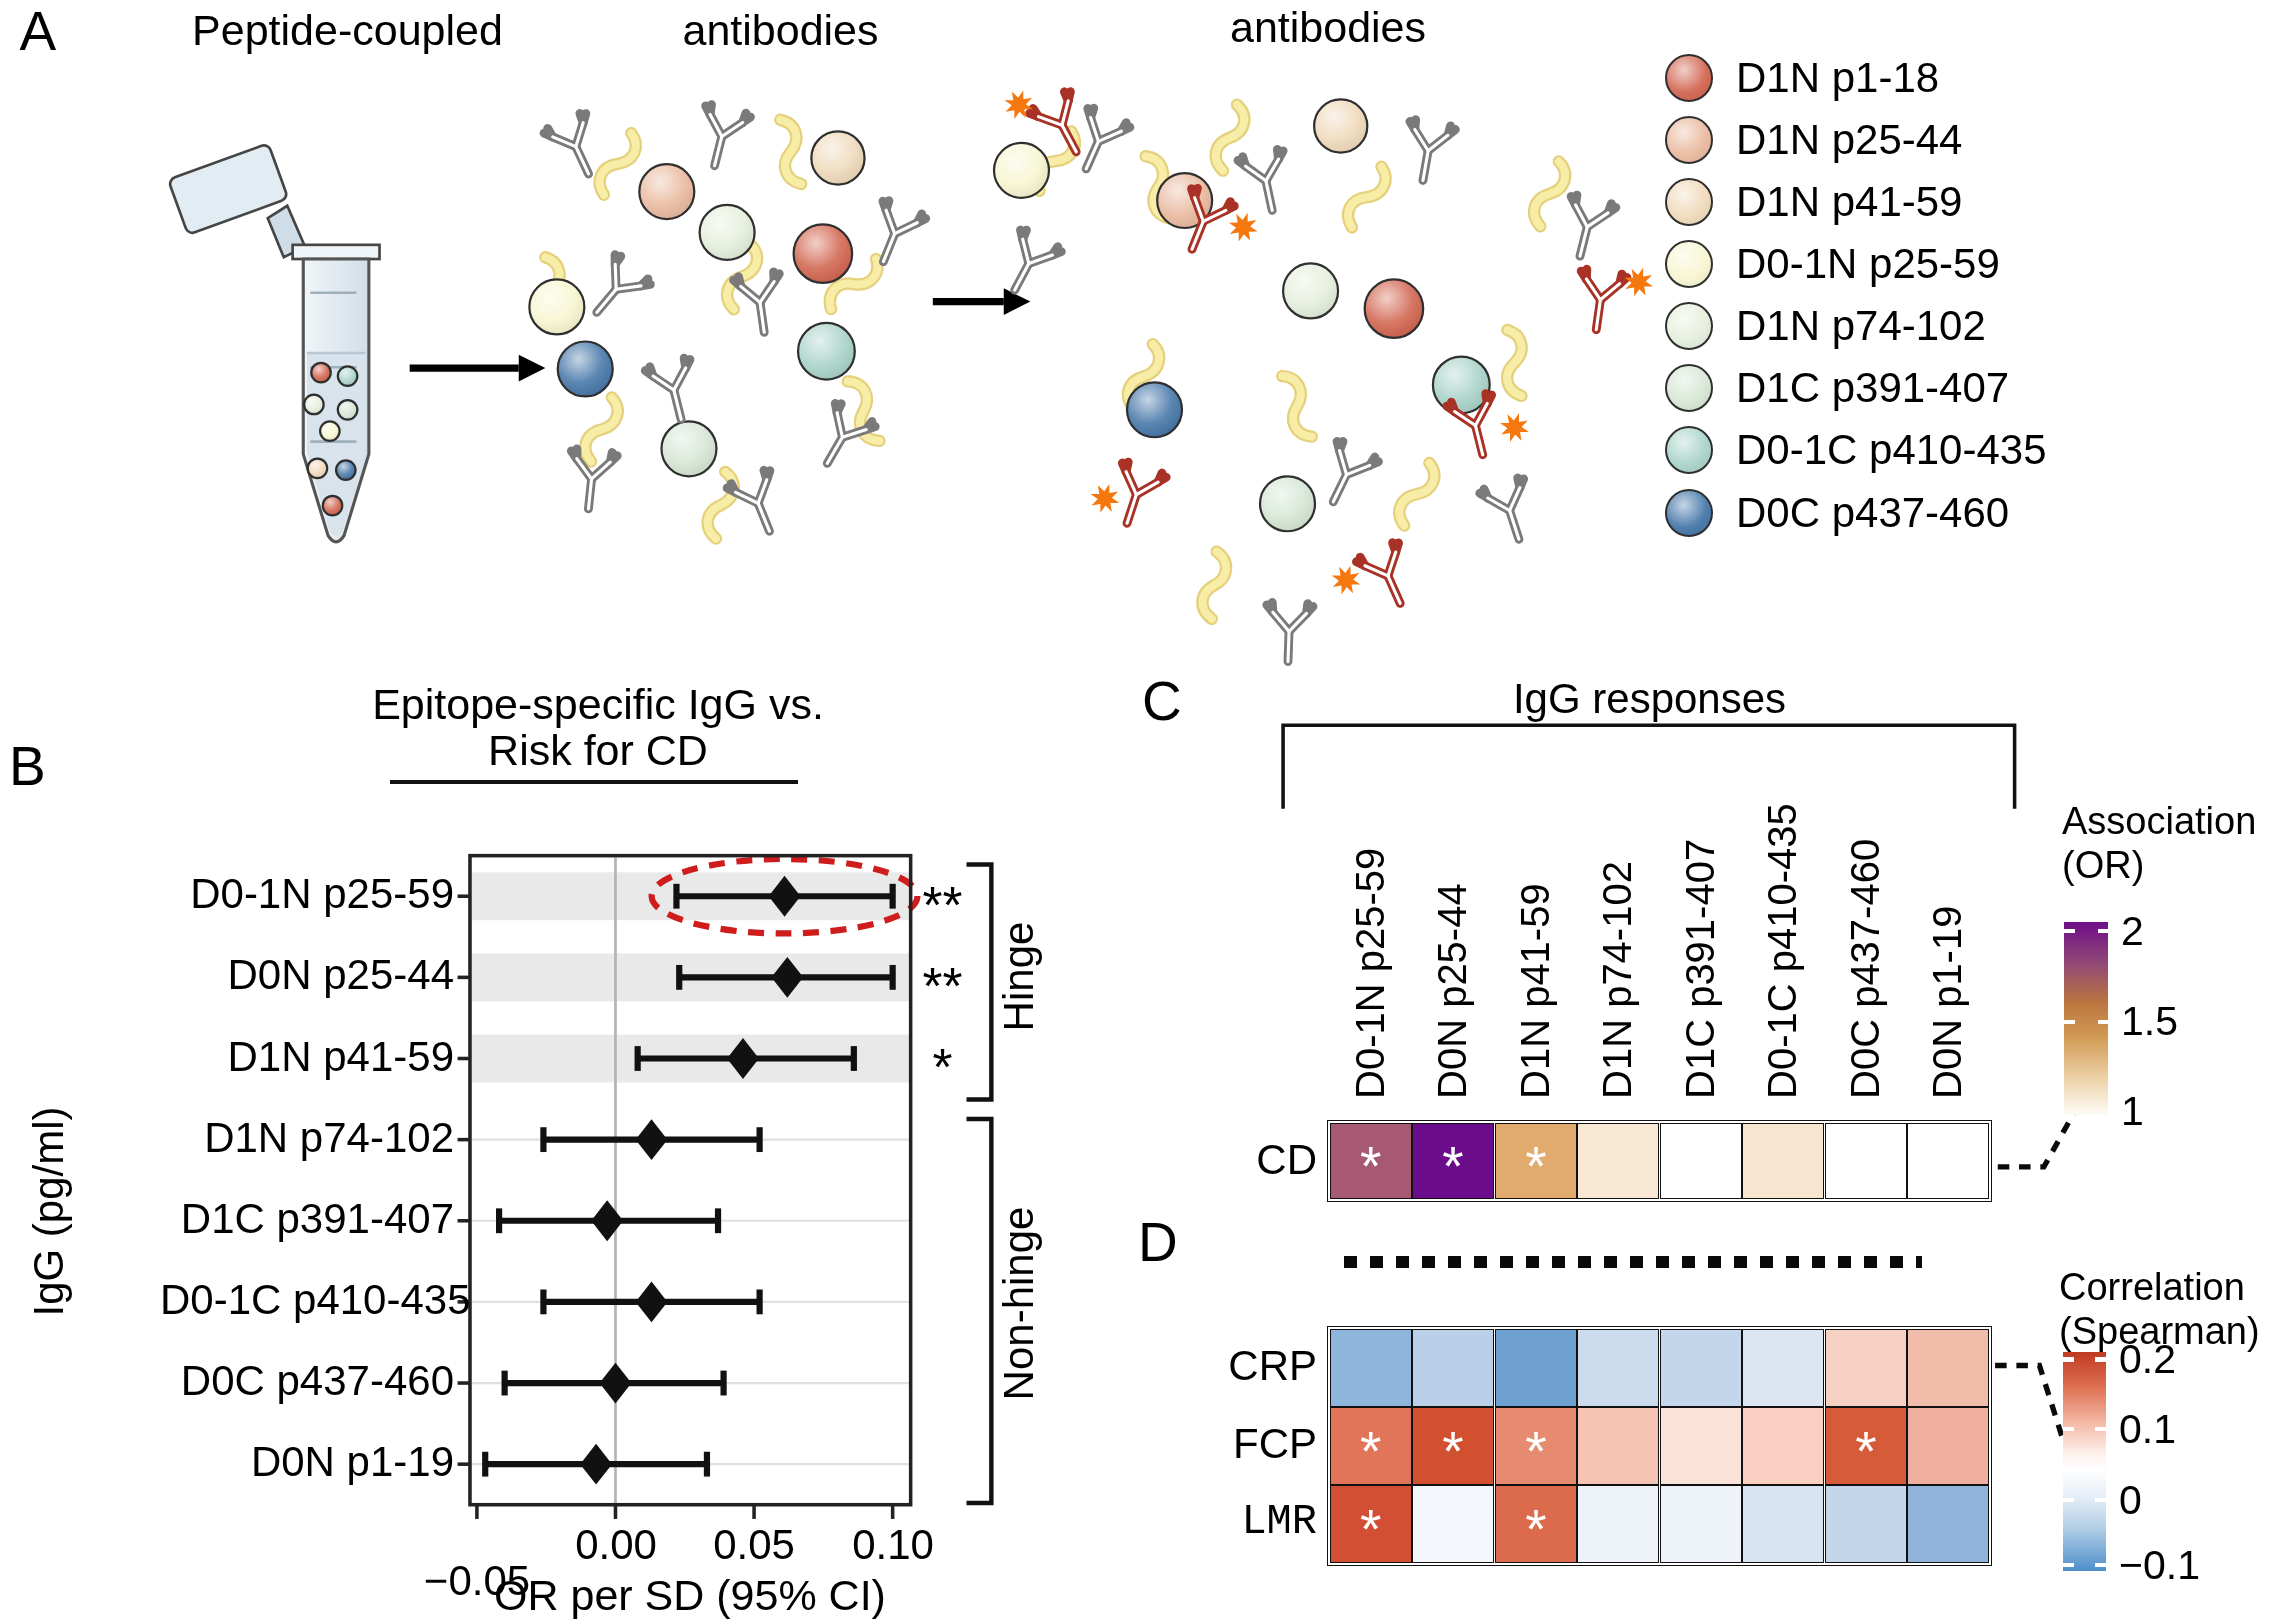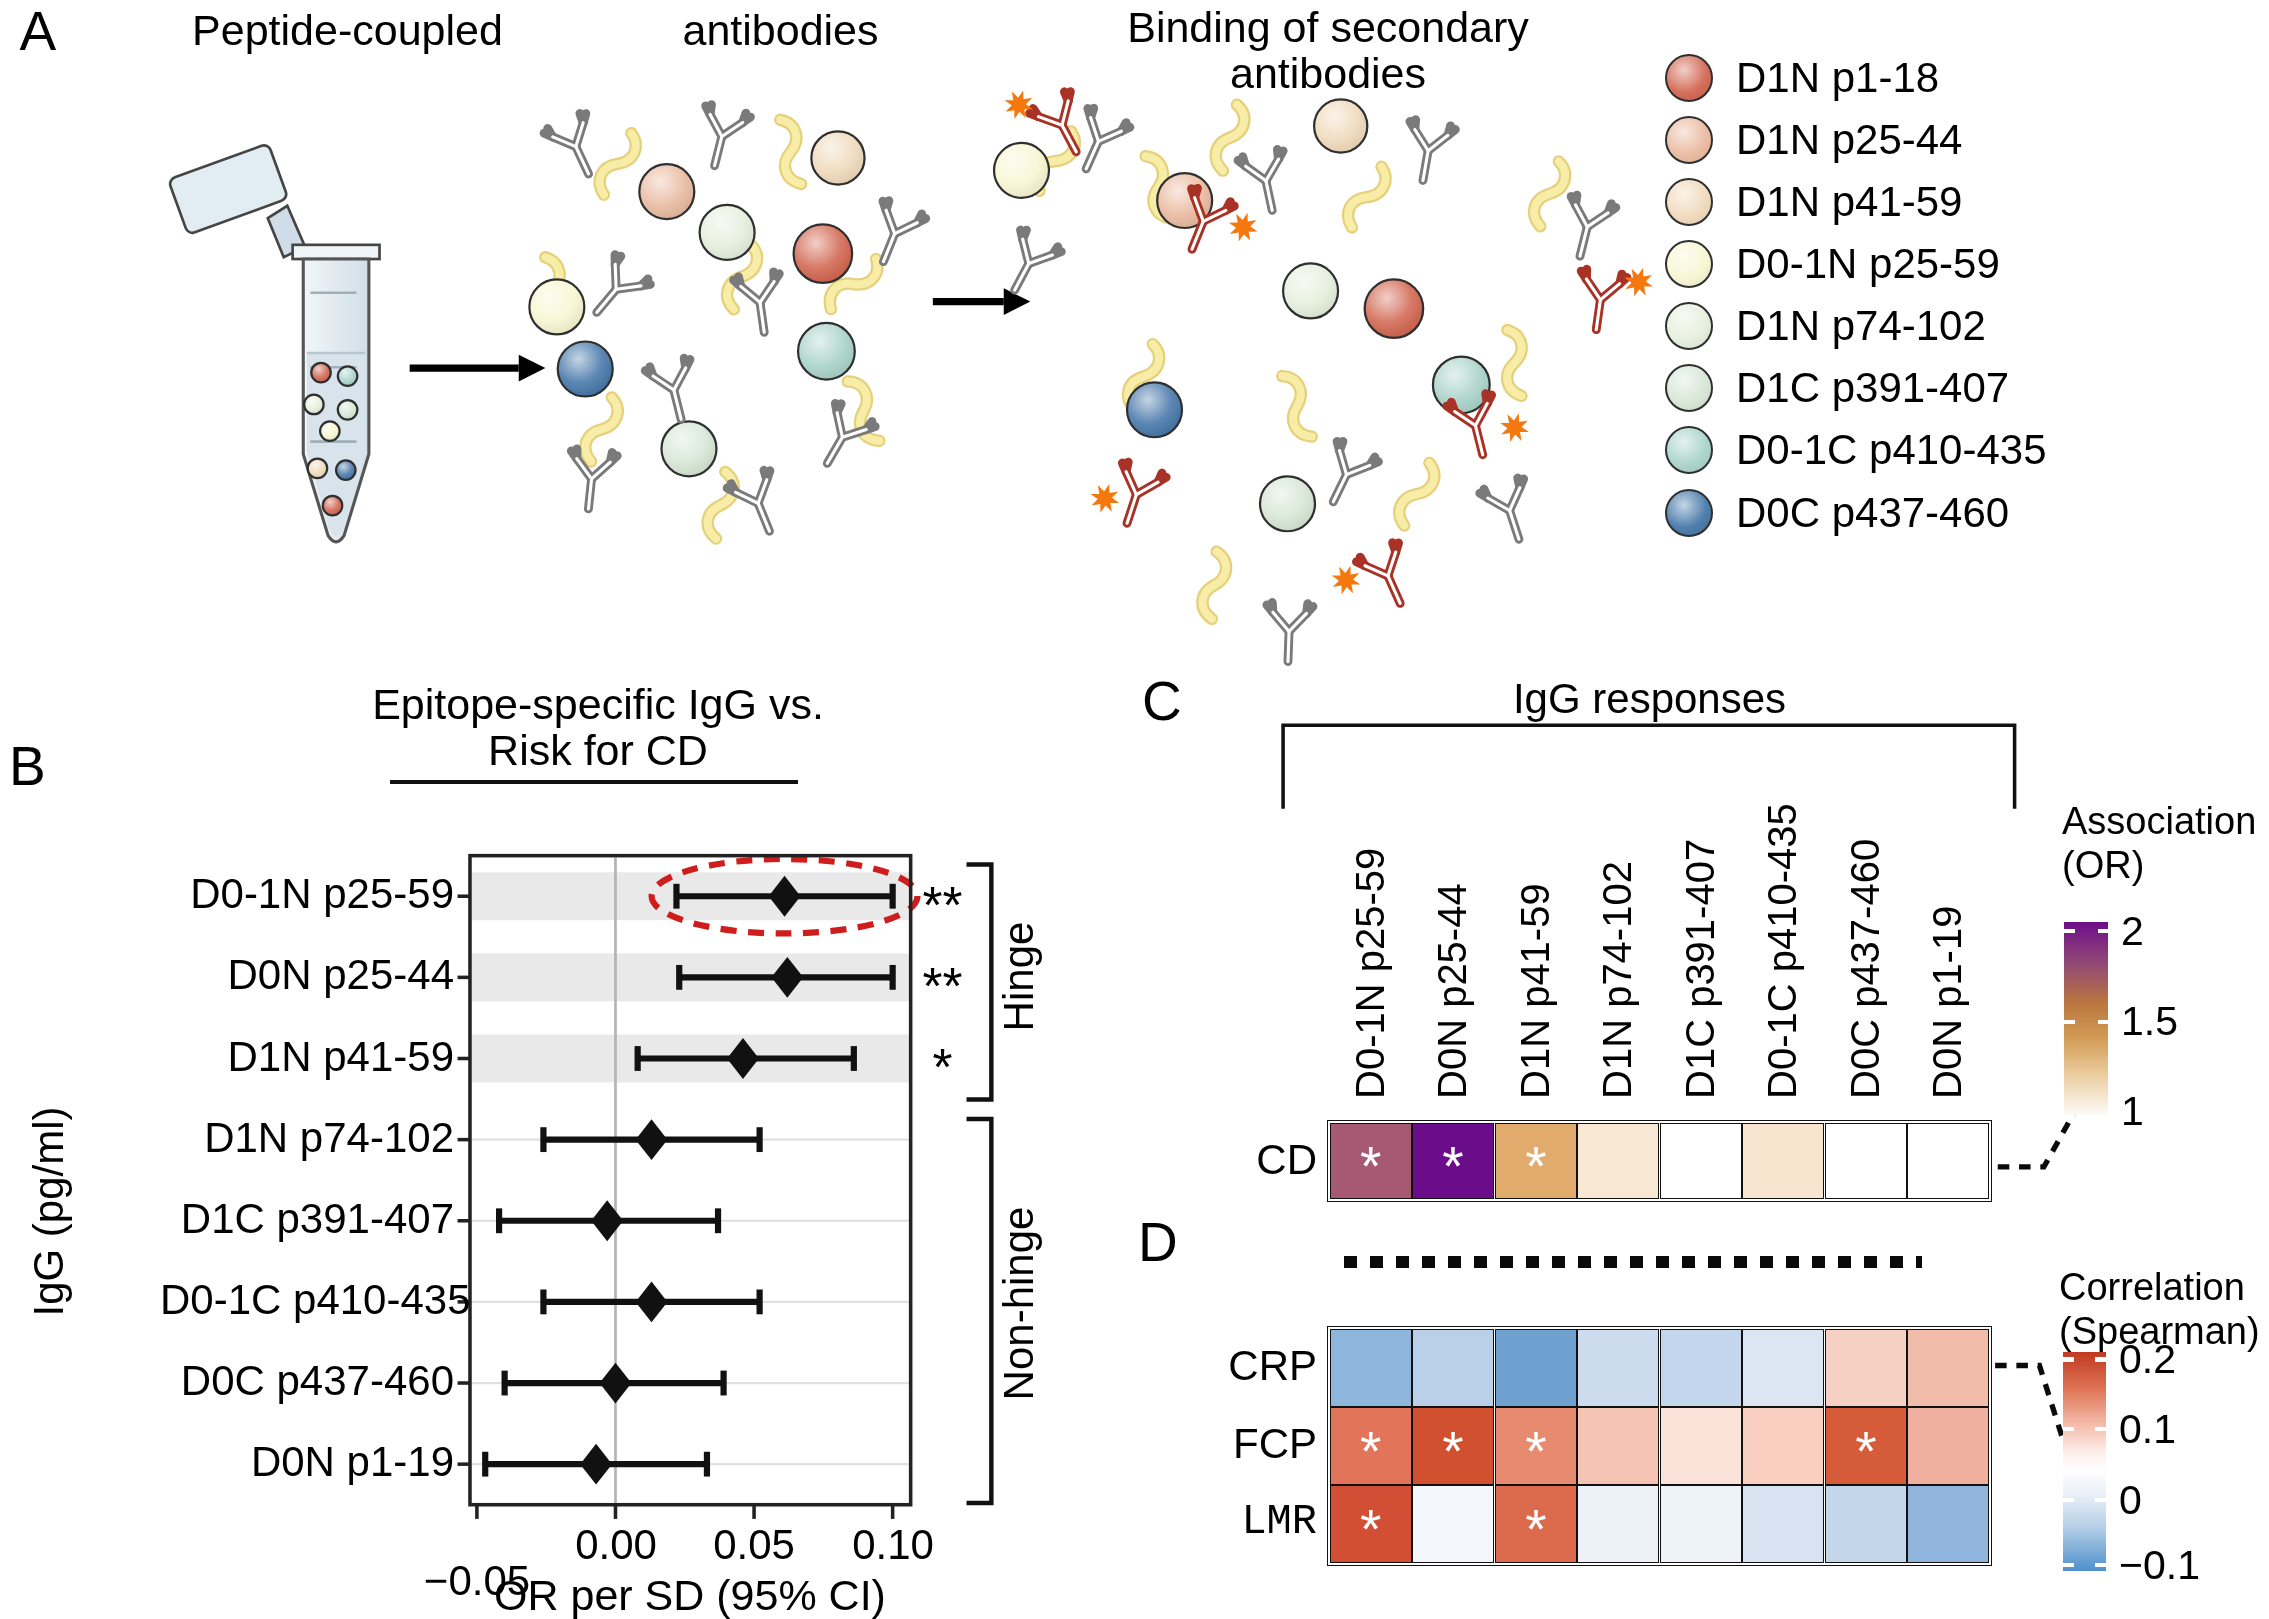--- a/index.html
+++ b/index.html
@@ -548,21 +548,20 @@
   <div class="abs plet" style="left:1142px;top:674px">C</div>
   <div class="abs plet" style="left:1138px;top:1215px">D</div>
 
   <div class="abs ctr t48" style="left:170px;top:7px;width:355px">
     <div>Peptide-coupled</div>
   </div>
   <div class="abs ctr t48" style="left:603px;top:7px;width:355px">
     <div>antibodies</div>
   </div>
   <div class="abs ctr t48" style="left:1115px;top:3.5px;width:426px">
-    <div>Binding of secondary</div>
     <div>antibodies</div>
   </div>
   <div id="legend">
       <div class="abs" style="left:1665px;top:54px;height:48px;display:flex;align-items:center;gap:23px;">
         <div class="" style="width:48px;height:48px;border-radius:50%;border:2.2px solid #2f2f2f;box-sizing:border-box;background:radial-gradient(circle at 38% 32%, #f1cfc9, #d5705c 55%, #bf5844);"></div>
         <div class="t47" style="white-space:nowrap;">D1N p1-18</div>
       </div>
       <div class="abs" style="left:1665px;top:116px;height:48px;display:flex;align-items:center;gap:23px;">
         <div class="" style="width:48px;height:48px;border-radius:50%;border:2.2px solid #2f2f2f;box-sizing:border-box;background:radial-gradient(circle at 38% 32%, #f8e9e1, #ebbea6 55%, #d6a890);"></div>
         <div class="t47" style="white-space:nowrap;">D1N p25-44</div>

